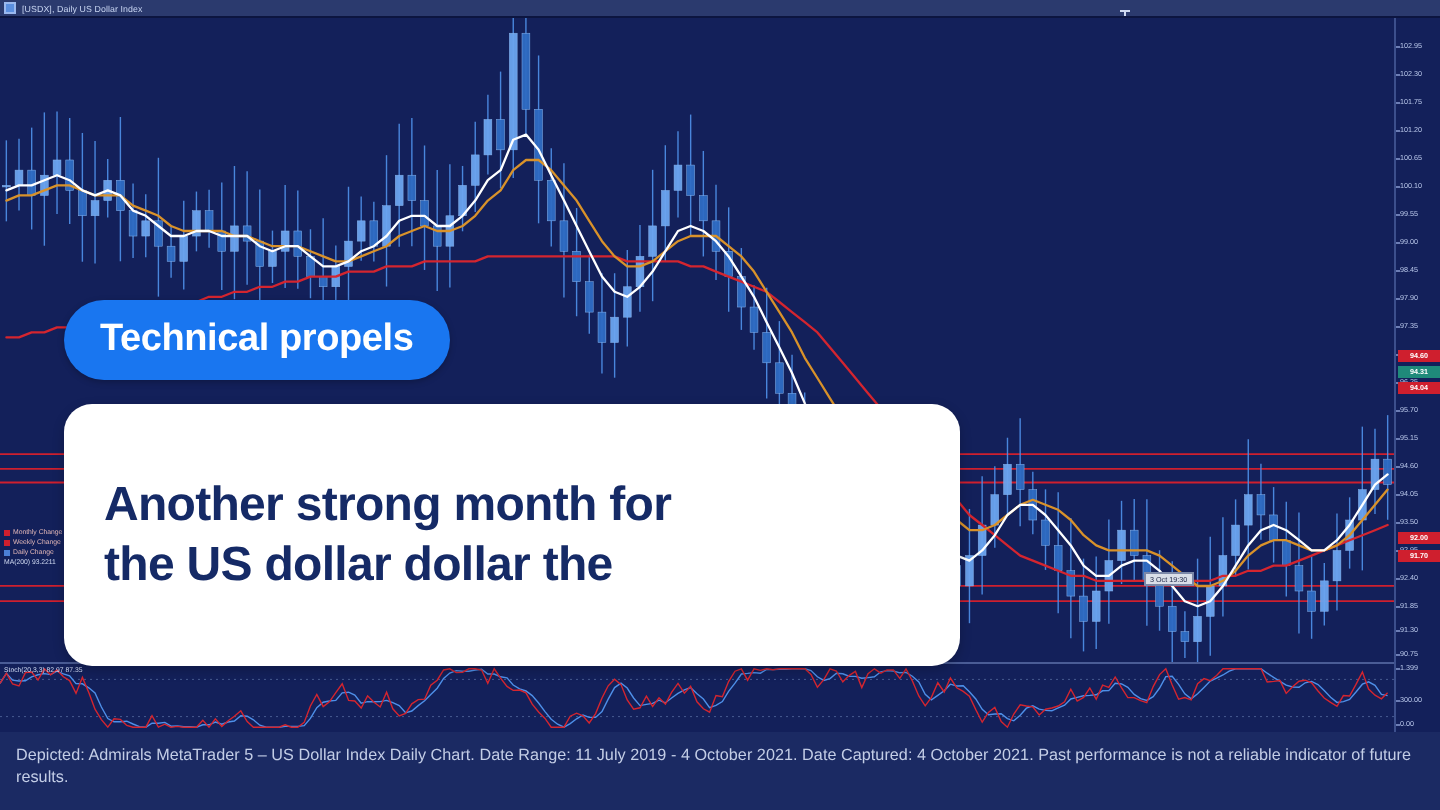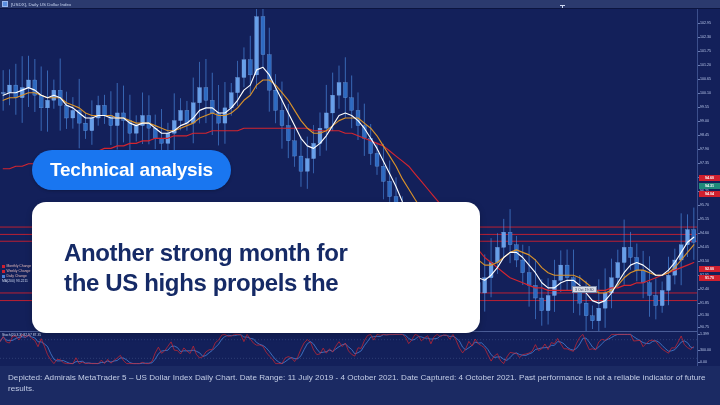--- a/index.html
+++ b/index.html
@@ -192,21 +192,21 @@
     z-index:19;
     box-shadow:0 2px 6px rgba(0,0,0,.22);
     display:flex; align-items:center;
   }
   .headline-text {
     color:#152a66;
     font-size:24px;
     font-weight:bold;
     line-height:1.22;
     letter-spacing:-.35px;
-    padding:0 32px;
+    padding:0 20px;
   }
 
   
   .caption {
     position:absolute;
     left:0; top:366px;
     width:720px; height:39px;
     background:#1b2a63;
     padding:6px 8px 0 8px;
   }
@@ -544,27 +544,27 @@
         </div>
       <div id="subticks">
           <div class="px-tick" style="top: 323px;">1.399</div>
           <div class="px-tick" style="top: 339px;">300.00</div>
           <div class="px-tick" style="top: 351px;">0.00</div>
         </div>
     </div>
   </div>
 
   <div class="badge">
-    <span class="badge-text">Technical analysis</span>
+    <span class="badge-text">Technical propels</span>
   </div>
 
   <div class="headline-card">
     <div class="headline-text">
       <div>Another strong month for</div>
-      <div>the US highs propels the</div>
+      <div>the US dollar dollar the</div>
     </div>
   </div>
 
   <div class="caption">
     <div class="caption-text">Depicted: Admirals MetaTrader 5 – US Dollar Index Daily Chart. Date Range: 11 July 2019 - 4 October 2021. Date Captured: 4 October 2021. Past performance is not a reliable indicator of future results.</div>
   </div>
 
 </div>
 
 </body></html>

